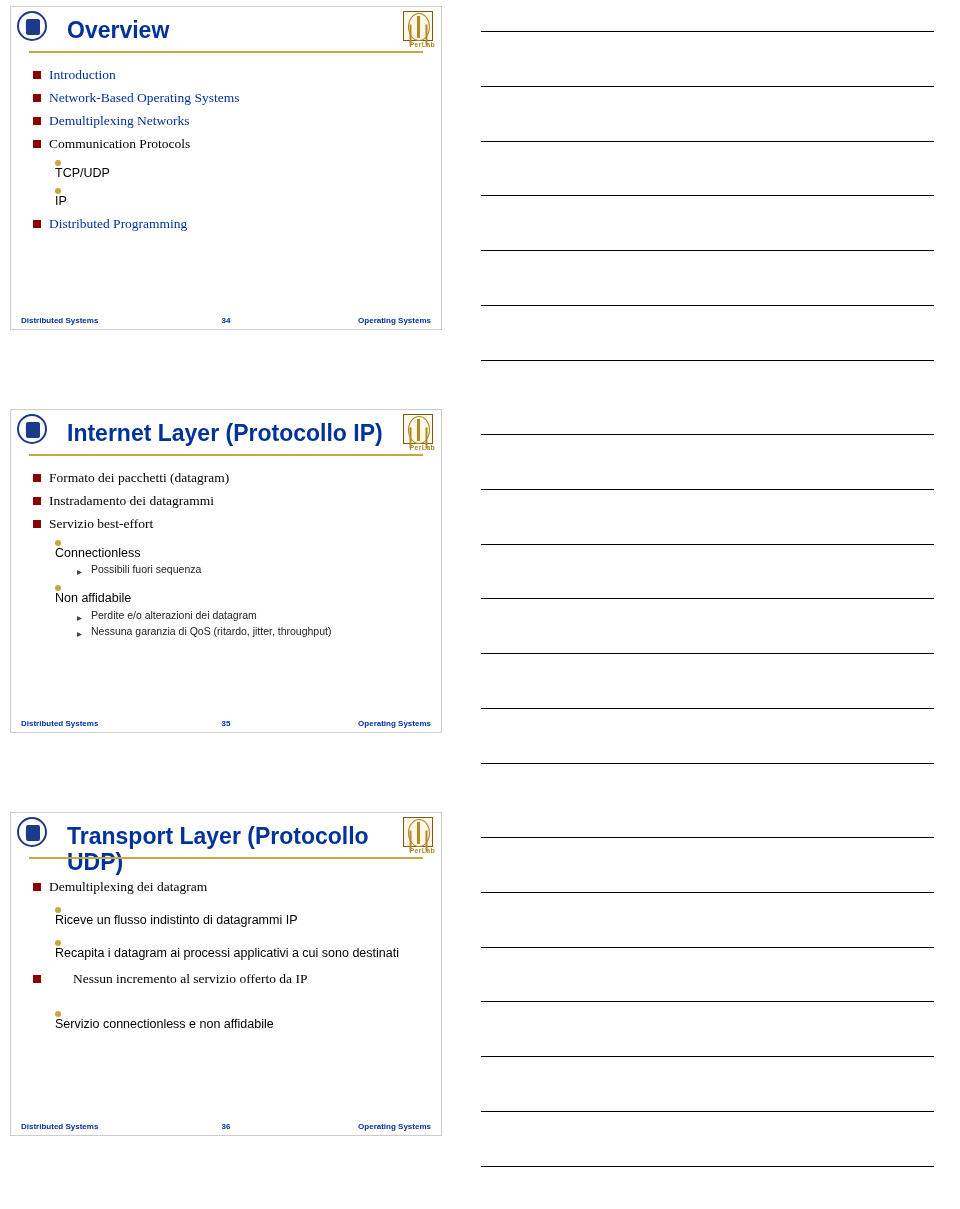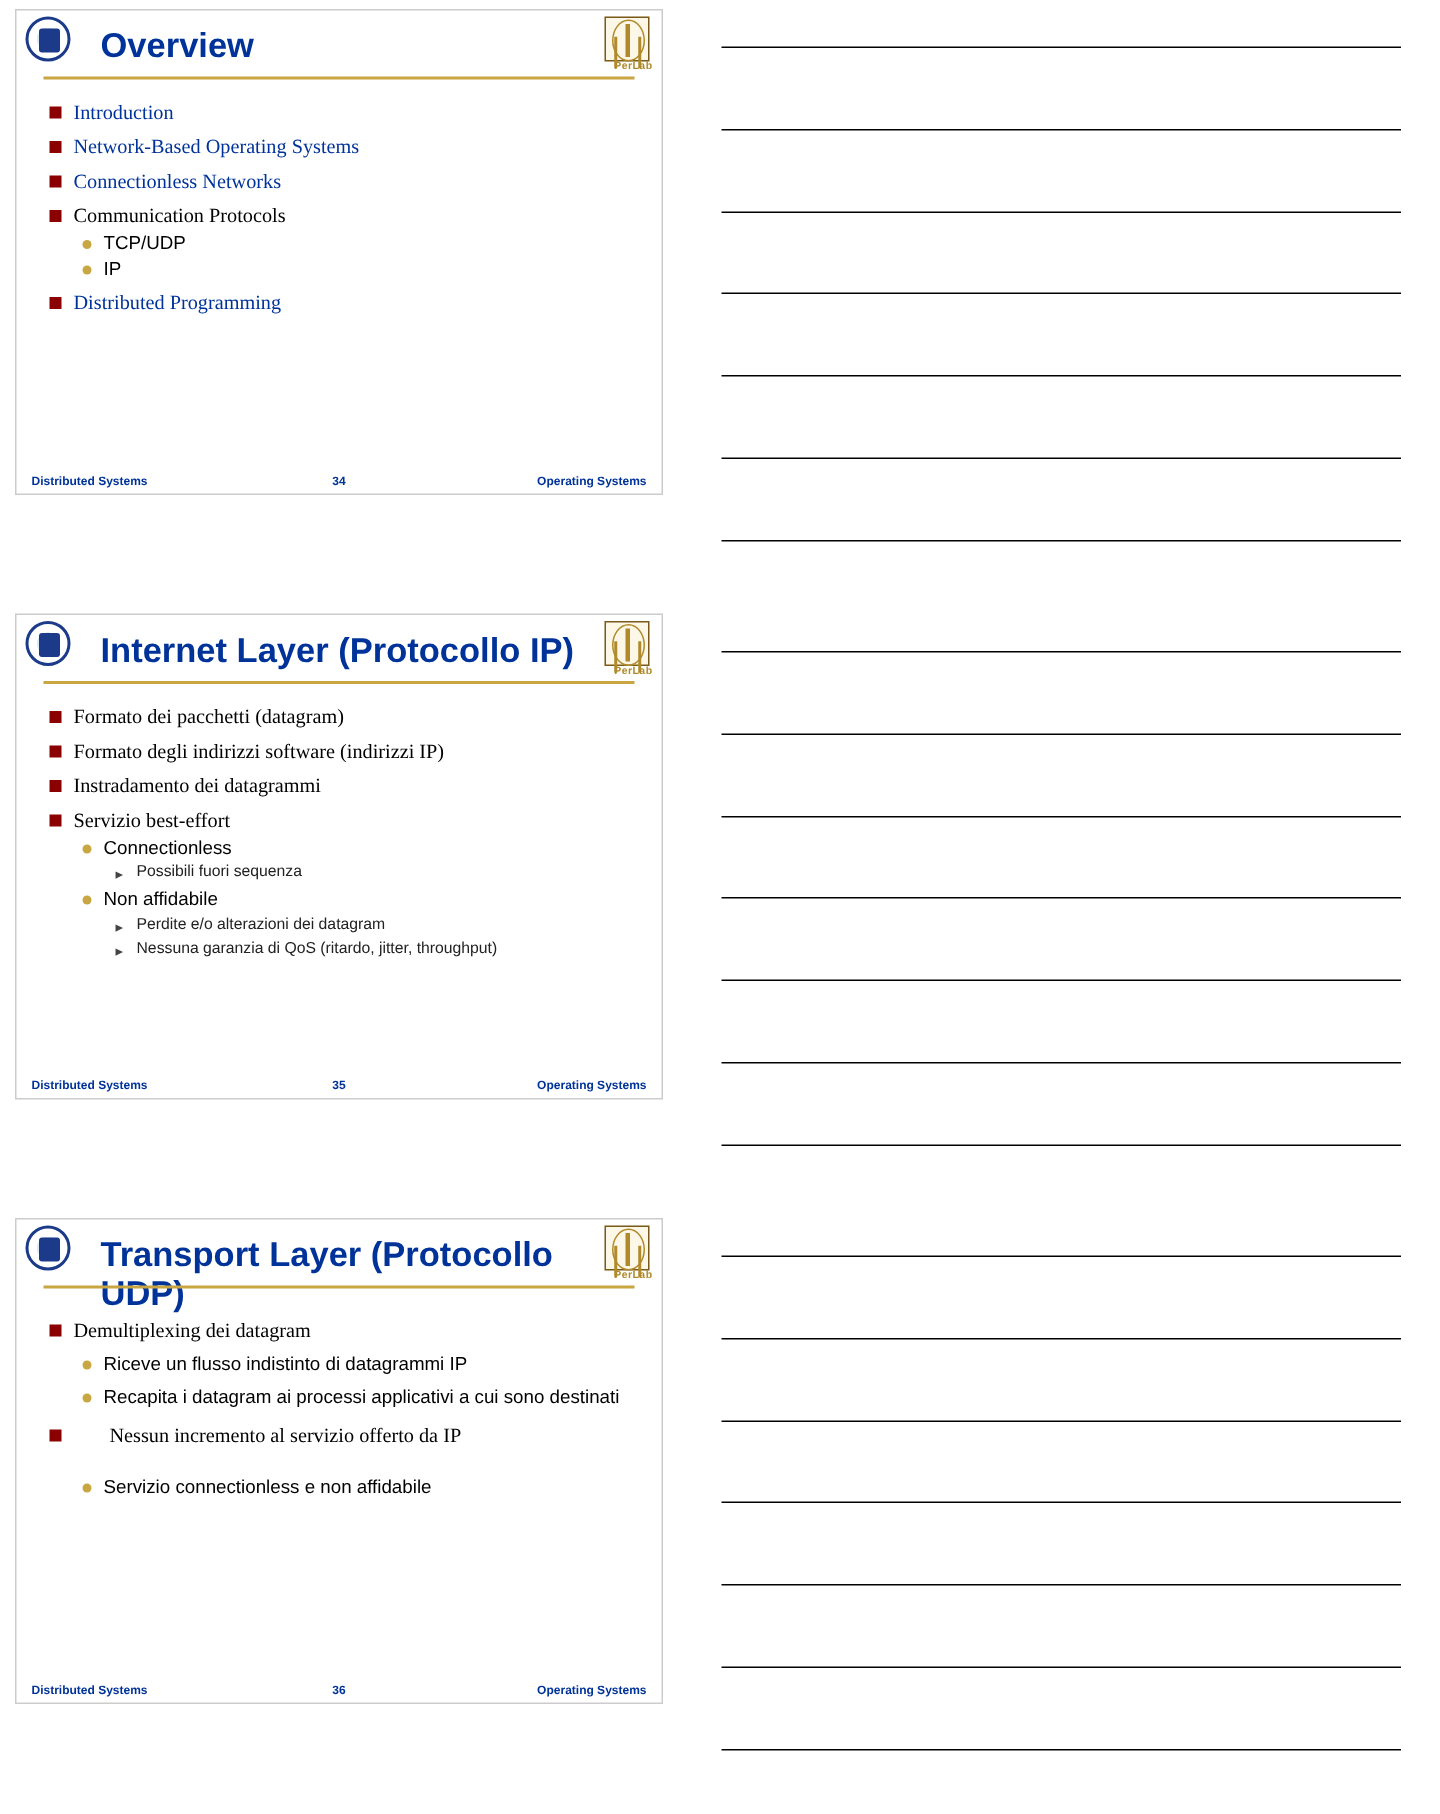--- a/index.html
+++ b/index.html
@@ -110,20 +110,21 @@
     width: 8px; height: 8px; background: #8b0000;
     flex: 0 0 8px; margin: 4px 8px 0 0;
   }
   .b1-blue { color: #003399; }
   .b2 {
     display: flex;
     align-items: flex-start;
     margin: 2px 0 2px 22px;
     font-size: 12.5px;
     line-height: 1.25;
+    flex-direction: column;
   }
   .b2 .dot {
     width: 6px; height: 6px; background: #c8a642; border-radius: 50%;
     flex: 0 0 6px; margin: 5px 8px 0 0;
   }
   .b3 {
     display: flex;
     align-items: flex-start;
     margin: 1px 0 1px 44px;
     font-size: 10.5px;
@@ -182,21 +183,21 @@
         <div class="b1">
             <span class="sq"></span>
             <span class="b1-blue">Introduction</span>
           </div>
         <div class="b1">
             <span class="sq"></span>
             <span class="b1-blue">Network-Based Operating Systems</span>
           </div>
         <div class="b1">
             <span class="sq"></span>
-            <span class="b1-blue">Connectionless Networks</span>
+            <span class="b1-blue">Demultiplexing Networks</span>
           </div>
         <div class="b1">
             <span class="sq"></span>
             <span>Communication Protocols</span>
           </div>
         <div class="b2">
             <span class="dot"></span>
             <span>TCP/UDP</span>
           </div>
         <div class="b2">
@@ -242,24 +243,20 @@
         <div class="perlab">PerLab</div>
         <div class="title-underline"></div>
       </div>
       <div class="slide-body">
         <div class="b1">
             <span class="sq"></span>
             <span>Formato dei pacchetti (datagram)</span>
           </div>
         <div class="b1">
             <span class="sq"></span>
-            <span>Formato degli indirizzi software (indirizzi IP)</span>
-          </div>
-        <div class="b1">
-            <span class="sq"></span>
             <span>Instradamento dei datagrammi</span>
           </div>
         <div class="b1">
             <span class="sq"></span>
             <span>Servizio best-effort</span>
           </div>
         <div class="b2">
             <span class="dot"></span>
             <span>Connectionless</span>
           </div>

